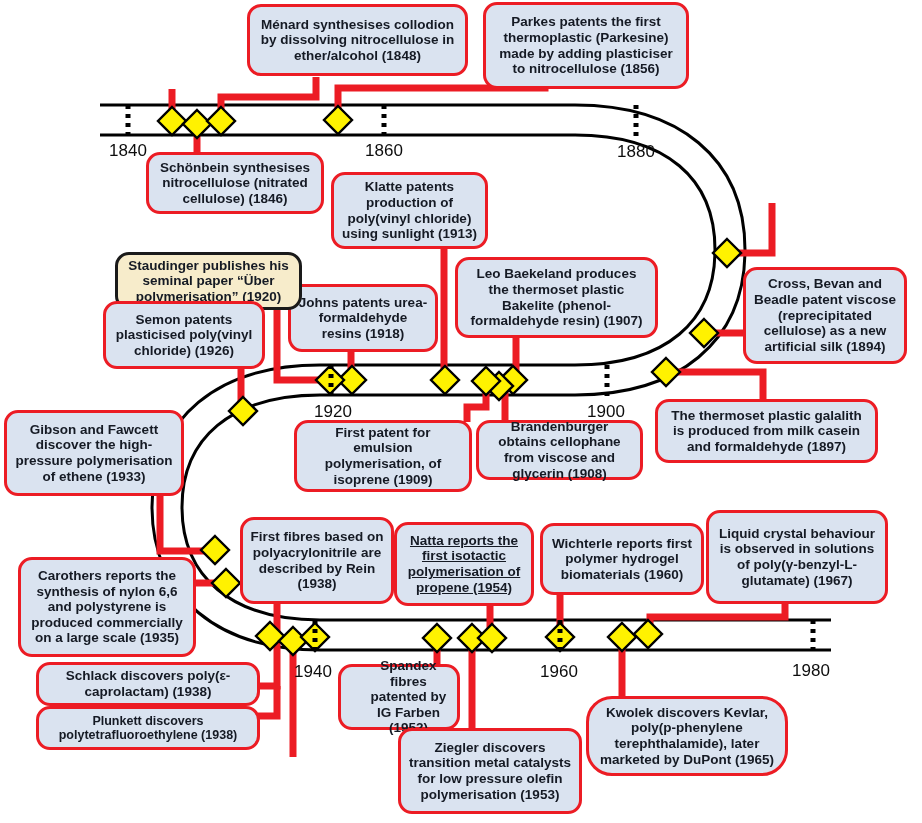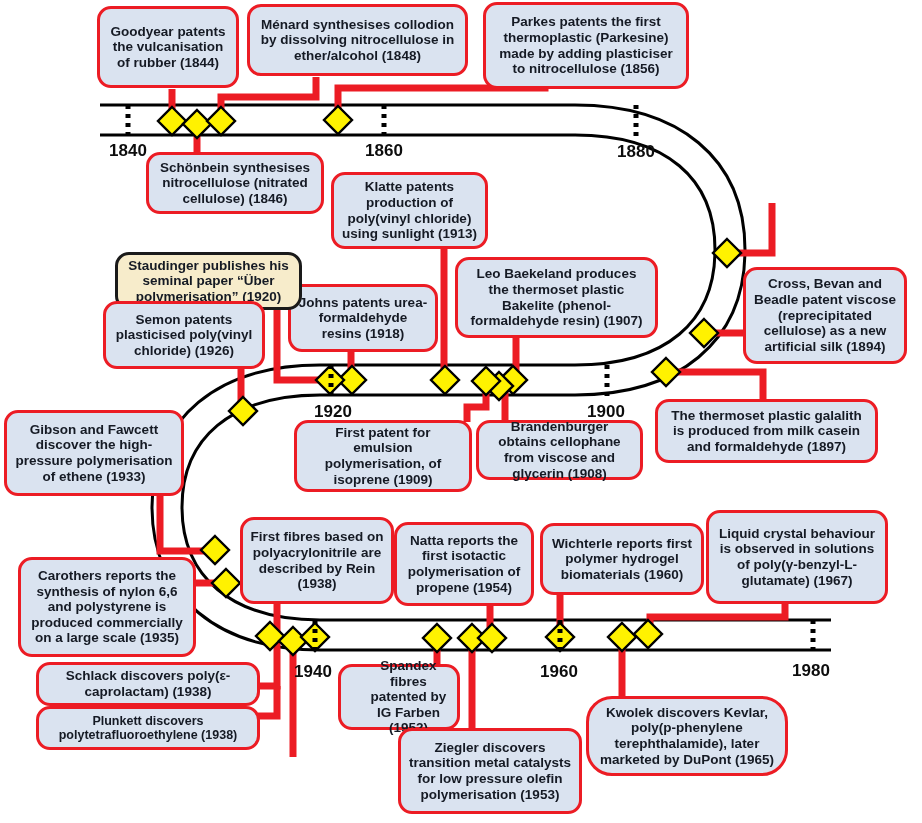--- a/index.html
+++ b/index.html
@@ -26,21 +26,21 @@
     padding:3px 7px;
     z-index:5;
   }
   .evbox.highlight{
     background:#f7eccb;
     border-color:#1a1a1a;
   }
   .yr{
     position:absolute;
     transform:translate(-50%,-50%);
-    font-weight:bold;
+    font-weight:normal;
     font-size:17px;
     color:#0d0d0d;
     z-index:4;
     white-space:nowrap;
   }
 </style>
 </head>
 <body>
 
 <div class="stage">
@@ -108,23 +108,20 @@
       <line x1="813" y1="620" x2="813" y2="651" stroke="#000000" stroke-width="5" stroke-dasharray="4 5"></line>
     </svg>
 <div class="yr" style="left: 128px; top: 151px;">1840</div>
     <div class="yr" style="left: 384px; top: 151px;">1860</div>
     <div class="yr" style="left: 636px; top: 152px;">1880</div>
     <div class="yr" style="left: 606px; top: 412px;">1900</div>
     <div class="yr" style="left: 333px; top: 412px;">1920</div>
     <div class="yr" style="left: 313px; top: 672px;">1940</div>
     <div class="yr" style="left: 559px; top: 672px;">1960</div>
     <div class="yr" style="left: 811px; top: 671px;">1980</div>
-    <div class="evbox" style="left: 97px; top: 6px; width: 142px; height: 82px;">
-      <span>Goodyear patents the vulcanisation of rubber (1844)</span>
-    </div>
     <div class="evbox" style="left: 146px; top: 152px; width: 178px; height: 62px;">
       <span>Schönbein synthesises nitrocellulose (nitrated cellulose) (1846)</span>
     </div>
     <div class="evbox" style="left: 247px; top: 4px; width: 221px; height: 72px;">
       <span>Ménard synthesises collodion by dissolving nitrocellulose in ether/alcohol (1848)</span>
     </div>
     <div class="evbox" style="left: 483px; top: 2px; width: 206px; height: 87px;">
       <span>Parkes patents the first thermoplastic (Parkesine) made by adding plasticiser to nitrocellulose (1856)</span>
     </div>
     <div class="evbox" style="left: 743px; top: 267px; width: 164px; height: 97px;">
@@ -168,21 +165,21 @@
     </div>
     <div class="evbox" style="left: 36px; top: 706px; width: 224px; height: 44px; font-size: 12.5px;">
       <span>Plunkett discovers polytetrafluoroethylene (1938)</span>
     </div>
     <div class="evbox" style="left: 338px; top: 664px; width: 122px; height: 66px; padding-left: 26px;">
       <span>Spandex fibres patented by IG Farben (1952)</span>
     </div>
     <div class="evbox" style="left: 398px; top: 728px; width: 184px; height: 86px;">
       <span>Ziegler discovers transition metal catalysts for low pressure olefin polymerisation (1953)</span>
     </div>
-    <div class="evbox" style="left: 394px; top: 522px; width: 140px; height: 84px;">
+    <div class="evbox" style="left: 394px; top: 522px; width: 140px; height: 84px; text-decoration: underline;">
       <span>Natta reports the first isotactic polymerisation of propene (1954)</span>
     </div>
     <div class="evbox" style="left: 540px; top: 523px; width: 164px; height: 72px;">
       <span>Wichterle reports first polymer hydrogel biomaterials (1960)</span>
     </div>
     <div class="evbox" style="left: 586px; top: 696px; width: 202px; height: 80px; border-radius: 26px;">
       <span>Kwolek discovers Kevlar, poly(p-phenylene terephthalamide), later marketed by DuPont (1965)</span>
     </div>
     <div class="evbox" style="left: 706px; top: 510px; width: 182px; height: 94px;">
       <span>Liquid crystal behaviour is observed in solutions of poly(γ-benzyl-L-glutamate) (1967)</span>

